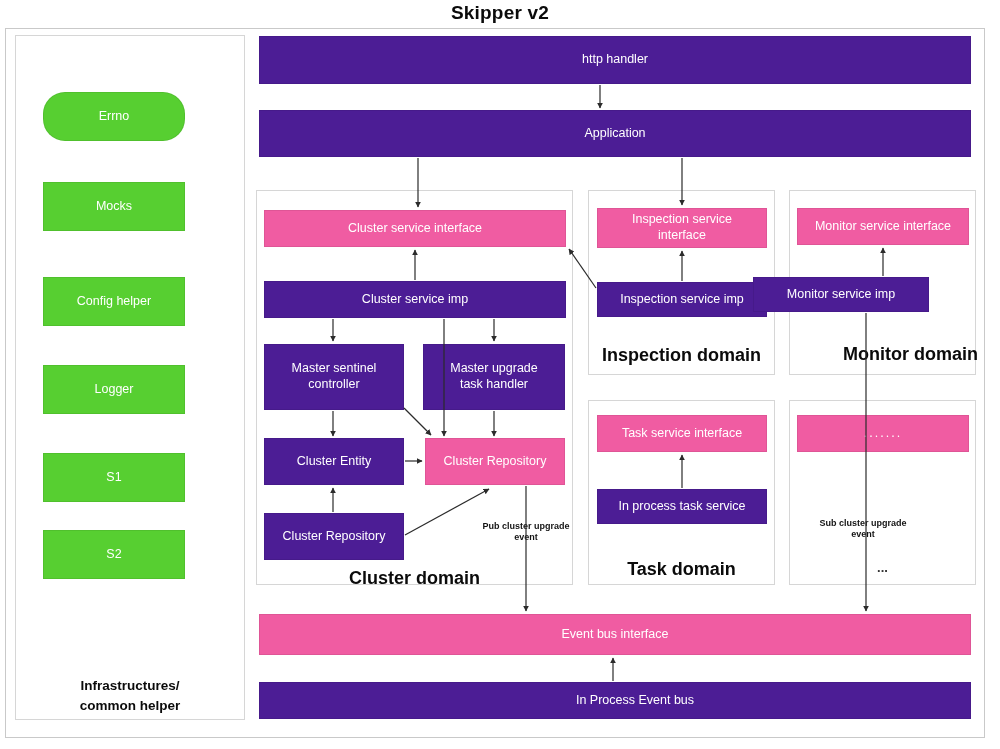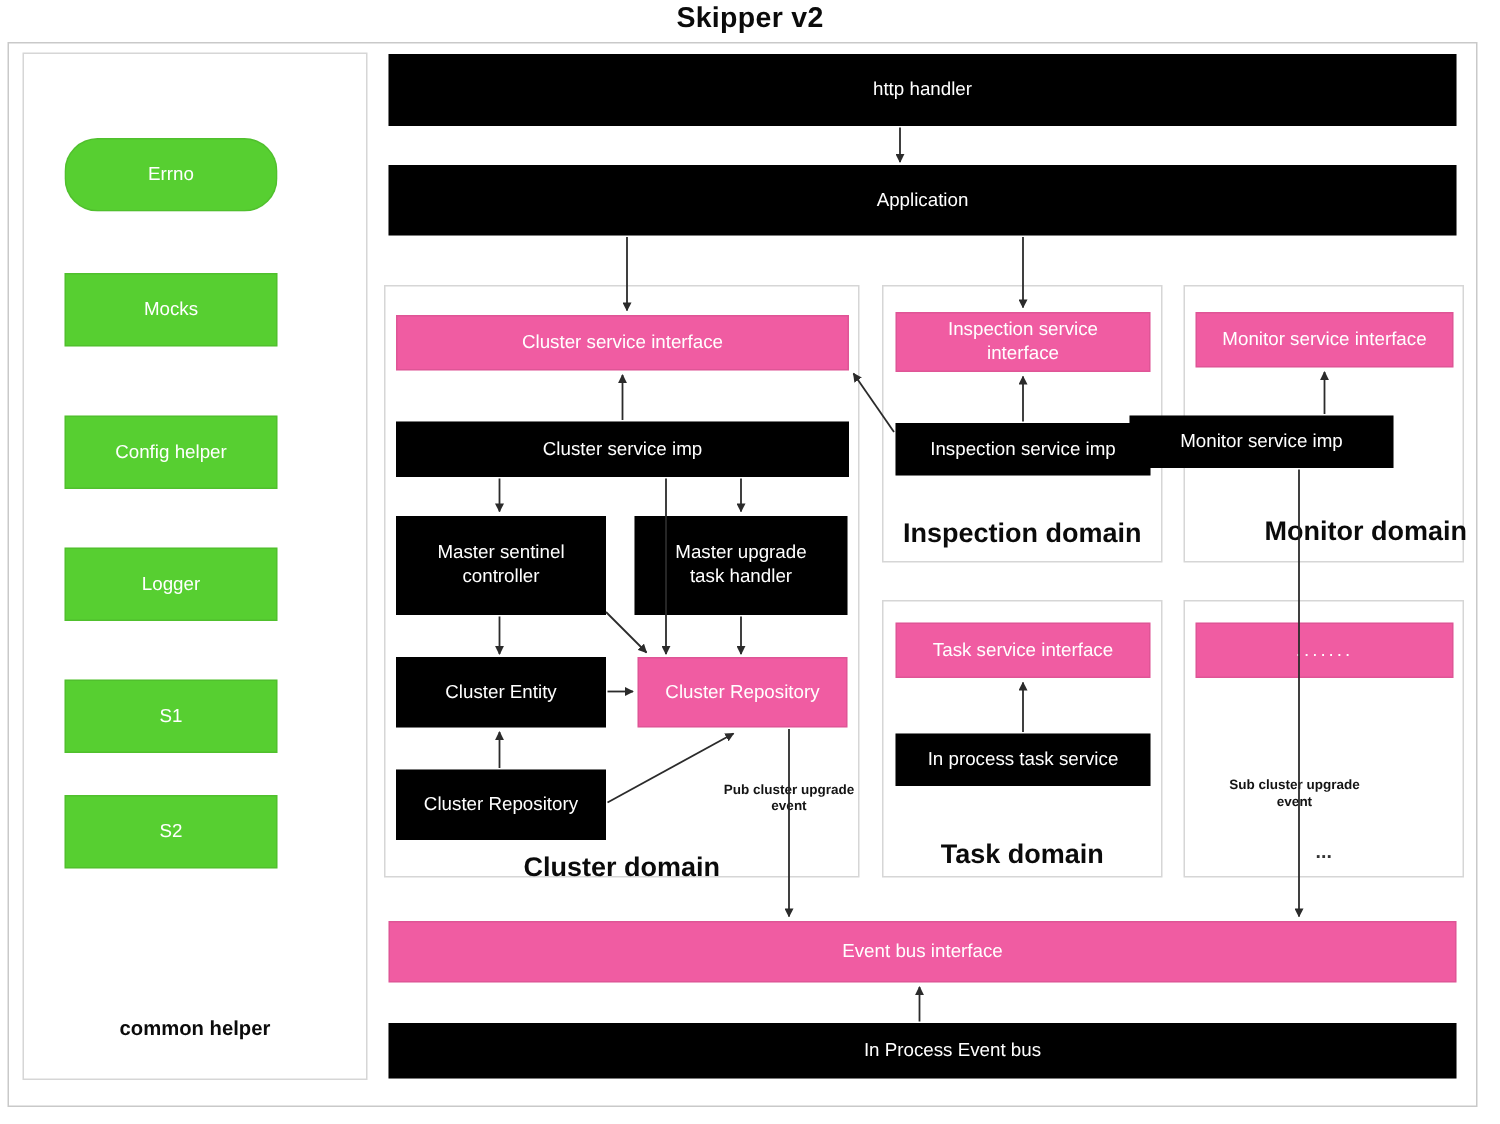--- a/index.html
+++ b/index.html
@@ -13,21 +13,21 @@
 
   
   .outer-frame{position:absolute;left:5px;top:28px;width:980px;height:710px;
                border:1px solid #c9c9c9;background:#fff;box-sizing:border-box;}
   .panel{position:absolute;border:1px solid #d6d6d6;background:#fff;box-sizing:border-box;}
 
   
   .node{position:absolute;box-sizing:border-box;display:flex;align-items:center;
         justify-content:center;text-align:center;color:#ffffff;font-size:12.5px;
         line-height:1.25;border:1px solid rgba(0,0,0,.07);padding:2px 4px;}
-  .blue{background:#000000;}
+  .blue{background:#4c1d95;}
   .pink{background:#f05ca2;}
   .green{background:#57cf31;}
 
   
   .domain-label{position:absolute;font-size:18px;font-weight:bold;color:#0b0b0b;
                 text-align:center;}
   .note{position:absolute;font-size:9px;font-weight:bold;color:#141414;
         text-align:center;line-height:1.25;}
   .dots{position:absolute;font-size:13px;font-weight:bold;color:#333;text-align:center;}
 
@@ -56,20 +56,21 @@
   <span>Logger</span>
 </div>
 <div class="node green" style="left:43px;top:453px;width:142px;height:49px;">
   <span>S1</span>
 </div>
 <div class="node green" style="left:43px;top:530px;width:142px;height:49px;">
   <span>S2</span>
 </div>
 
 <div class="domain-label" style="left:15px;top:676px;width:230px;font-size:13.5px;line-height:1.45;">
+  <div>Infrastructures/</div>
   <div>common helper</div>
 </div>
 
 <div class="node blue" style="left:259px;top:36px;width:712px;height:48px;">
   <span>http handler</span>
 </div>
 <div class="node blue" style="left:259px;top:110px;width:712px;height:47px;">
   <span>Application</span>
 </div>
 

